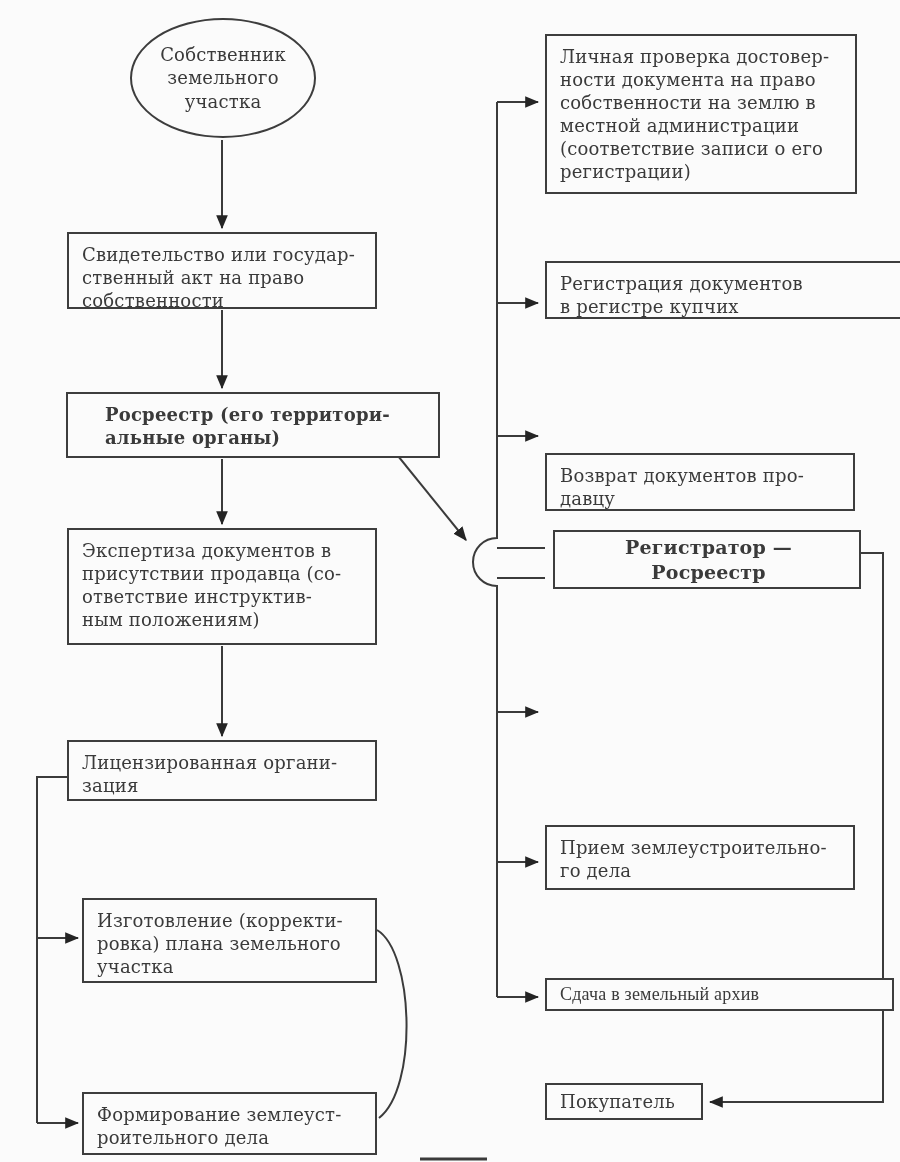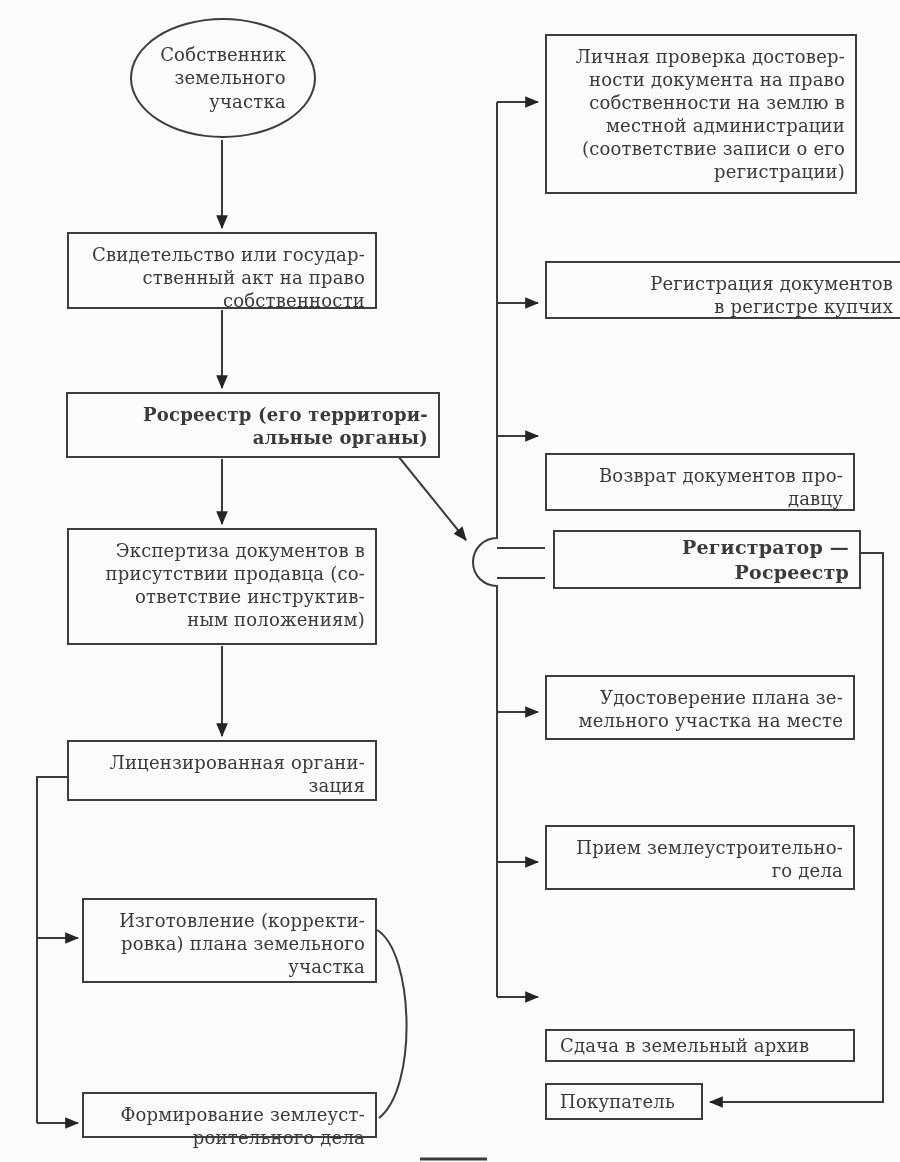--- a/index.html
+++ b/index.html
@@ -18,50 +18,49 @@
     background:#fbfbfb;
     box-sizing:border-box;
     font-size:18px;
     line-height:1.28;
   }
   .node-label{
     display:block;
     white-space:pre-line;
     padding:9px 10px 6px 13px;
     letter-spacing:.2px;
-    text-align:right;
   }
   .ellipse{
     border-radius:50%;
     display:flex;align-items:center;justify-content:center;
     text-align:center;
   }
   .ellipse .node-label{padding:0 14px;}
   .bold{font-weight:bold;}
   .vcenter{display:flex;align-items:center;}
   .vcenter .node-label{padding-top:0;padding-bottom:0;}
   .hcenter{justify-content:center;text-align:center;margin-left:8px;}
 
   
   .n-owner            {left:130px; top:18px;  width:186px; height:120px;}
   .n-certificate      {left:67px;  top:232px; width:310px; height:77px;}
   .n-rosreestr        {left:66px;  top:392px; width:374px; height:66px;padding-left:24px;}
   .n-expertise        {left:67px;  top:528px; width:310px; height:117px;}
   .n-licensed-org     {left:67px;  top:740px; width:310px; height:61px;}
   .n-plan-production  {left:82px;  top:898px; width:295px; height:85px;}
-  .n-case-formation   {left:82px;  top:1092px;width:295px; height:46px;}
+  .n-case-formation   {left:82px;  top:1092px;width:295px; height:63px;}
 
   
   .n-personal-check   {left:545px; top:34px;  width:312px; height:160px;}
   .n-registration     {left:545px; top:261px; width:360px; height:58px;}
   .n-return-docs      {left:545px; top:405px; width:310px; height:58px;margin-top:48px;}
   .n-registrar        {left:545px; top:530px; width:308px; height:59px; font-size:19px;}
   .n-plan-cert        {left:545px; top:675px; width:310px; height:65px;}
   .n-case-acceptance  {left:545px; top:825px; width:310px; height:65px;}
-  .n-archive          {left:545px; top:1029px; width:310px; height:33px;}
+  .n-archive          {left:545px; top:978px; width:349px; height:33px;font-family:Liberation Serif, serif;}
   .n-buyer            {left:545px; top:1083px;width:158px; height:37px;}
 </style>
 </head>
 <body>
 
 <div class="canvas">
 
   <svg class="layer" width="900" height="1162" viewBox="0 0 900 1162">
     <defs>
       <marker id="arr" markerUnits="userSpaceOnUse" markerWidth="14" markerHeight="12" viewBox="0 0 12 10" refX="11" refY="5" orient="auto-start-reverse">
@@ -156,24 +155,20 @@
 
   <div class="node n-return-docs">
     <span class="node-label">Возврат документов про-
 давцу</span>
   </div>
 
   <div class="node bold vcenter hcenter n-registrar">
     <span class="node-label">Регистратор — Росреестр</span>
   </div>
 
-  <div class="node n-plan-cert">
-    <span class="node-label">Удостоверение плана зе-
-мельного участка на месте</span>
-  </div>
 
   <div class="node n-case-acceptance">
     <span class="node-label">Прием землеустроительно-
 го дела</span>
   </div>
 
   <div class="node vcenter n-archive">
     <span class="node-label">Сдача в земельный архив</span>
   </div>
 

